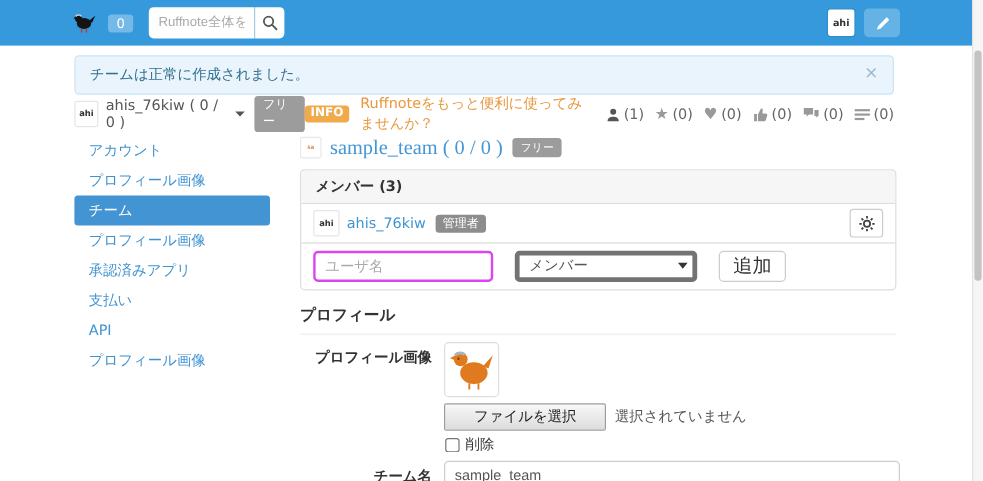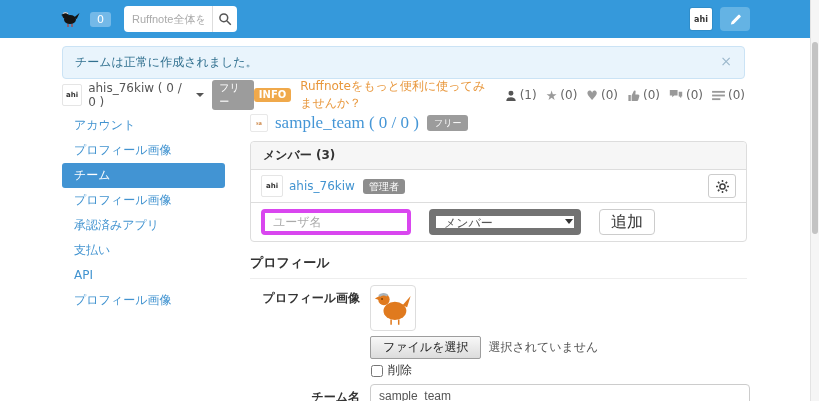--- a/index.html
+++ b/index.html
@@ -47,36 +47,36 @@
   .team-title h1{font-size:17px;color:#4596d6;margin:0 0 0 7px;font-weight:normal;line-height:20px;}
   .team-title .badge-gray{font-size:9px;}
 
   .panel{margin-top:8px;border:1px solid #ddd;border-radius:4px;background:#fff;}
   .panel-head{background:#f6f6f6;border-bottom:1px solid #ddd;padding:5px 12px;font-weight:bold;border-radius:4px 4px 0 0;}
   .member-row{display:flex;align-items:center;padding:4px 10px;}
   .member-link{color:#4193d0;margin-left:6px;cursor:pointer;}
   .role-badge{background:#8d8d8d;color:#fff;font-size:10px;padding:1px 6px;border-radius:3px;margin-left:8px;line-height:13px;}
   .gear-btn{margin-left:auto;width:28px;height:24px;background:#fff;border:1px solid #ccc;border-radius:3px;display:flex;align-items:center;justify-content:center;cursor:pointer;}
   .add-row{border-top:1px solid #ddd;padding:6px 10px;display:flex;align-items:center;}
-  .add-row input{width:150px;height:26px;border:4px solid #d946ef;border-radius:4px;padding:0 8px;box-sizing:border-box;font-size:12px;color:#555;outline:none;}
+  .add-row input{width:150px;height:26px;border:2px solid #d946ef;border-radius:4px;padding:0 8px;box-sizing:border-box;font-size:12px;color:#555;outline:none;}
   .add-row input::placeholder{color:#aaa;}
   .selwrap{position:relative;margin-left:18px;}
-  .selwrap select{width:152px;height:26px;border:7px solid #737373;border-radius:4px;background:#fff;padding:0 8px;font-size:12px;color:#555;appearance:none;-webkit-appearance:none;-moz-appearance:none;outline:none;}
+  .selwrap select{width:152px;height:26px;border:4px solid #737373;border-radius:4px;background:#fff;padding:0 8px;font-size:12px;color:#555;appearance:none;-webkit-appearance:none;-moz-appearance:none;outline:none;font-family:Liberation Mono, monospace;}
   .sel-caret{position:absolute;right:8px;top:10px;width:0;height:0;border-left:4px solid transparent;border-right:4px solid transparent;border-top:5px solid #333;pointer-events:none;}
   .add-btn{margin-left:18px;height:26px;padding:0 11px;background:#fff;border:1px solid #ccc;border-radius:4px;font-size:16px;color:#333;cursor:pointer;}
 
   .sec-head{margin-top:12px;font-weight:bold;font-size:13px;}
   .sec-rule{border:none;border-top:1px solid #eee;margin:6px 0 6px;}
 
   .form-row{display:flex;margin-top:4px;}
   .form-label{width:110px;flex-shrink:0;text-align:right;font-weight:bold;padding-top:5px;}
   .form-ctrl{margin-left:10px;}
   .imgbox{width:44px;height:44px;border:1px solid #ddd;border-radius:4px;display:flex;align-items:center;justify-content:center;background:#fff;}
   .file-row{margin-top:5px;display:flex;align-items:center;}
-  .file-btn{background:linear-gradient(#f8f8f8,#dcdcdc);border:1px solid #9d9d9d;border-radius:2px;font-size:12px;padding:2px 12px;cursor:pointer;color:#222;}
+  .file-btn{background:linear-gradient(#f8f8f8,#dcdcdc);border:1px solid #9d9d9d;border-radius:2px;font-size:12px;padding:2px 24px;cursor:pointer;color:#222;}
   .file-status{margin-left:7px;color:#555;}
   .chk-row{margin-top:4px;display:flex;align-items:center;color:#333;height:15px;}
   .chk-row input{width:12px;height:12px;margin:0 5px 0 1px;}
   .team-input{width:380px;height:23px;border:1px solid #ccc;border-radius:4px;padding:0 8px;box-sizing:border-box;font-size:12px;color:#555;outline:none;}
 
   
   .scrollbar{position:absolute;top:0;right:0;width:9px;height:401px;background:#f5f5f5;border-left:1px solid #e3e3e3;box-sizing:border-box;}
   .thumb{position:absolute;top:42px;left:1px;width:6px;height:192px;background:#c3c3c3;border-radius:4px;cursor:pointer;}
 </style>
 </head>

